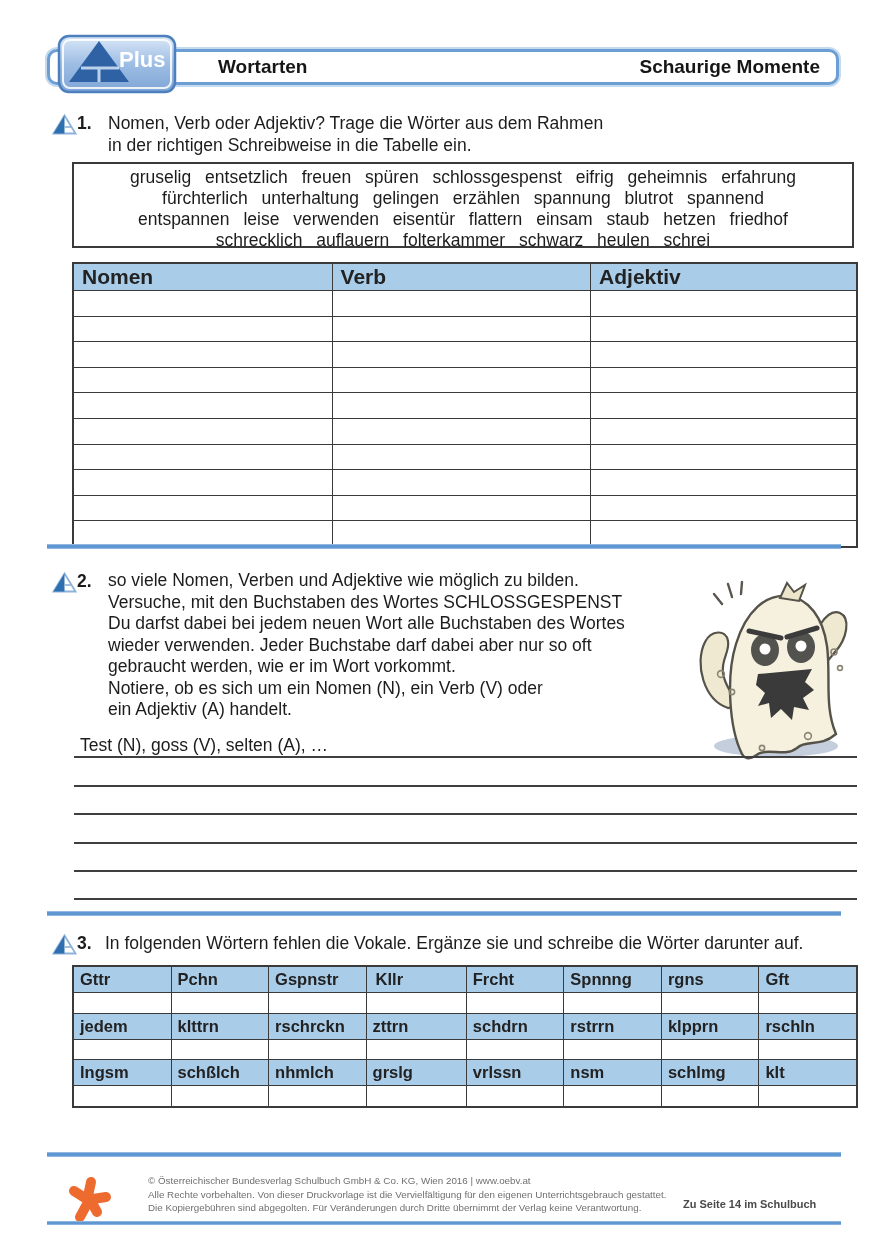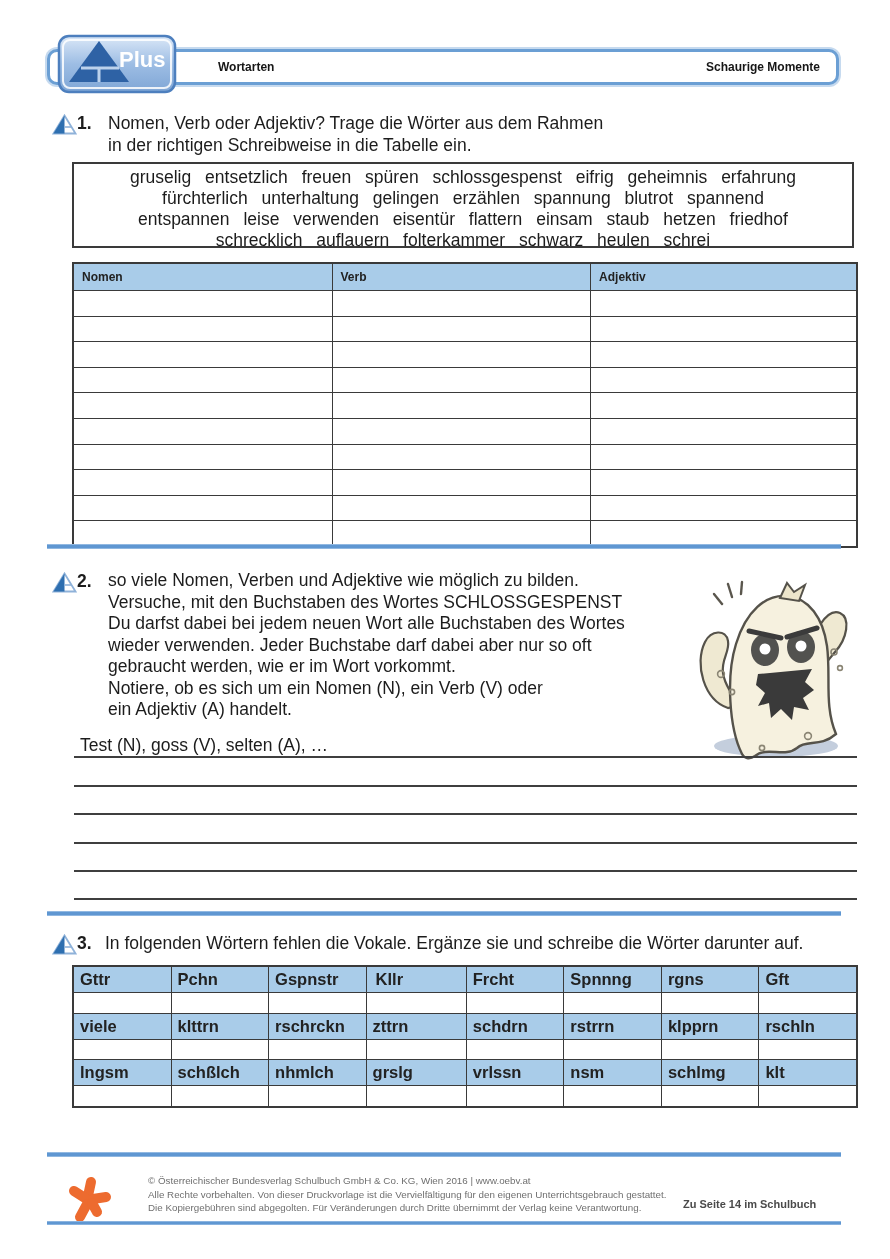--- a/index.html
+++ b/index.html
@@ -8,40 +8,40 @@
     font-family:"Liberation Sans", sans-serif; color:#1c1c1c; overflow:hidden;
   }
   
   .header-bar {
     position:absolute; left:47px; top:49px; width:792px; height:36px;
     border:3px solid #6b9fd4; border-radius:10px; background:#fff;
     box-shadow:0 0 0 2px #c6daef;
     display:flex; align-items:center; justify-content:space-between;
     padding:0 16px 0 168px; box-sizing:border-box;
   }
-  .header-title { font-size:12px; font-weight:bold; color:#161616; }
+  .header-title { font-size:19px; font-weight:bold; color:#161616; }
   .logo { position:absolute; left:57px; top:34px; width:120px; height:60px; z-index:3; }
   
   .task-icon { position:absolute; width:25px; height:21px; }
   .task-num  { position:absolute; font-size:17.5px; font-weight:bold; }
   .task-text { position:absolute; font-size:17.5px; line-height:21.5px; color:#1c1c1c; }
   
   .word-box {
     position:absolute; left:72px; top:162px; width:782px; height:86px;
     border:2px solid #3a3a3a; box-sizing:border-box;
     text-align:center; font-size:17.5px; line-height:21px; padding-top:3px;
   }
   .word-box div { word-spacing:9px; }
   
   .tbl-wrap { position:absolute; left:72px; width:786px; }
   table { border-collapse:collapse; width:100%; table-layout:fixed; }
   table, th, td { border:1.6px solid #3a3a3a; }
   table { border-width:2.4px; }
   th {
-    background:#a9cce9; text-align:left; font-size:12px; font-weight:bold;
+    background:#a9cce9; text-align:left; font-size:21px; font-weight:bold;
     color:#222; padding:1px 8px; height:24px;
   }
   .t1 td { height:22.6px; }
   .t3 th { font-size:16.5px; padding:1px 6px; height:23px; }
   .t3 td { height:17.5px; }
   
   .divider {
     position:absolute; left:47px; width:794px; height:5px;
     background:linear-gradient(to bottom,#abc9e9,#5f97d2 30%,#5f97d2 72%,#abc9e9);
   }
@@ -258,21 +258,21 @@
             <td></td>
             <td></td>
             <td></td>
             <td></td>
             <td></td>
             <td></td>
             <td></td>
             <td></td>
           </tr>
           <tr>
-            <th style="width: 12.5%;">viele</th>
+            <th style="width: 12.5%;">jedem</th>
             <th style="width: 12.5%;">klttrn</th>
             <th style="width: 12.5%;">rschrckn</th>
             <th style="width: 12.5%;">zttrn</th>
             <th style="width: 12.5%;">schdrn</th>
             <th style="width: 12.5%;">rstrrn</th>
             <th style="width: 12.5%;">klpprn</th>
             <th style="width: 12.5%;">rschln</th>
           </tr>
           <tr>
             <td></td>

